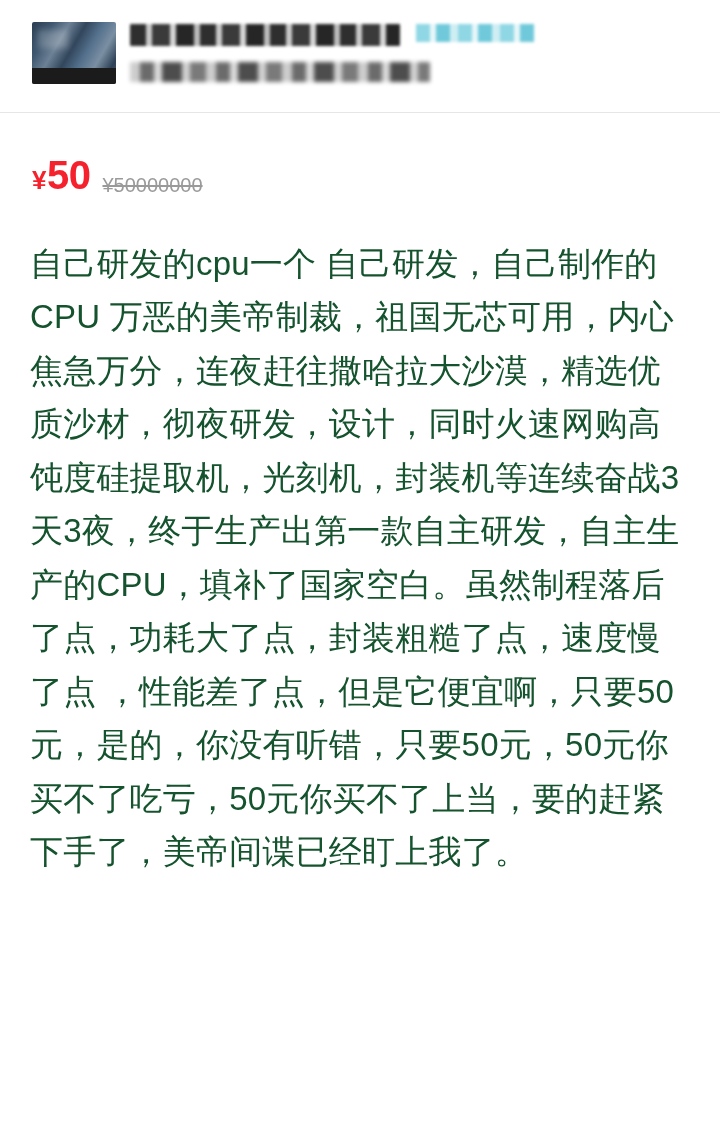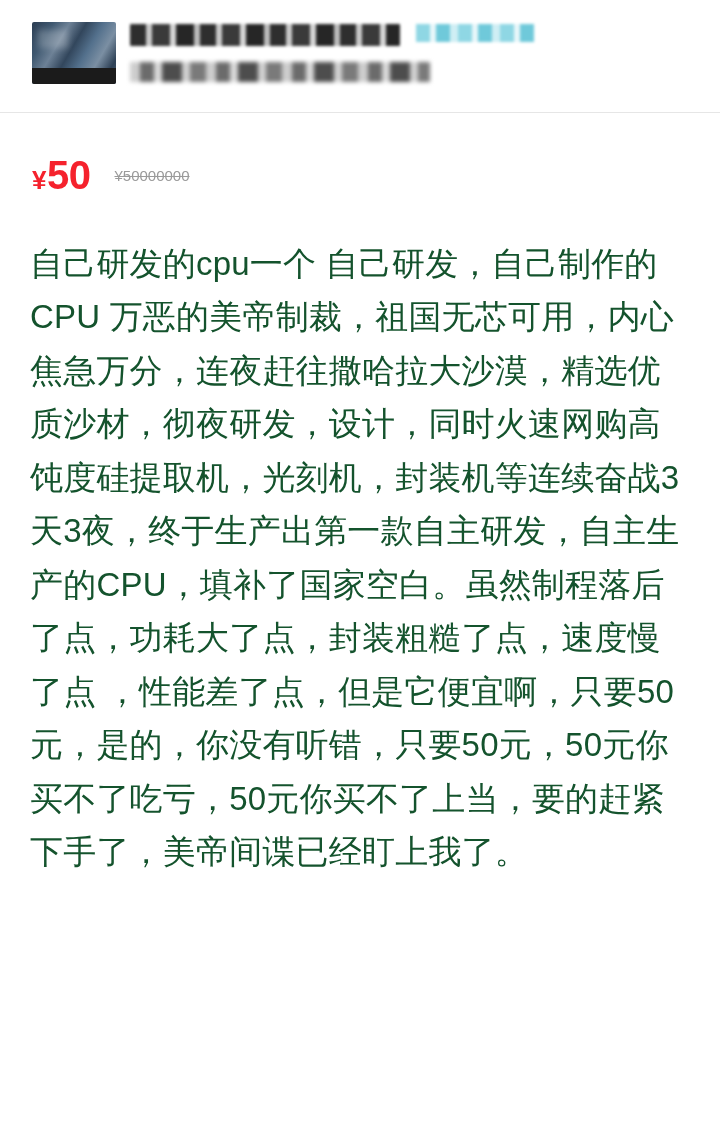--- a/index.html
+++ b/index.html
@@ -108,38 +108,38 @@
         #d2d2d2 52px, #d2d2d2 60px,
         #7a7a7a 60px, #7a7a7a 76px);
     filter: blur(2.2px);
     margin-top: 2px;
   }
 
   
   .price-block {
     padding: 42px 32px 10px 32px;
     display: flex;
-    align-items: center;
+    align-items: flex-end;
   }
   .price-current {
     color: #f5222d;
     font-size: 40px;
     font-weight: bold;
     letter-spacing: -0.5px;
     line-height: 1;
   }
   .price-current .yen {
     font-size: 26px;
     font-weight: bold;
     margin-right: 1px;
   }
   .price-original {
     color: #9a9a9a;
-    font-size: 15px;
-    margin-left: 24px;
+    font-size: 20px;
+    margin-left: 12px;
     text-decoration: line-through;
     line-height: 1;
   }
 
   
   .description {
     padding: 32px 30px 0 30px;
     font-size: 33px;
     line-height: 1.62;
     color: #14532d;

